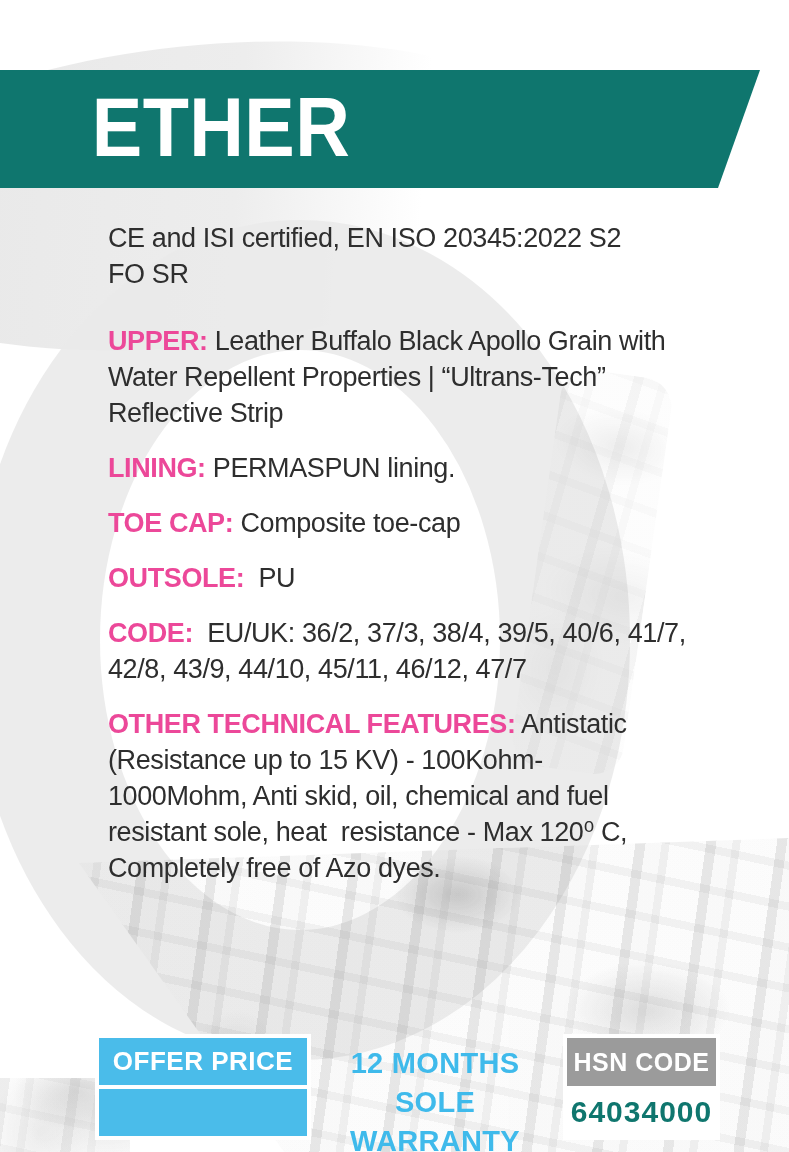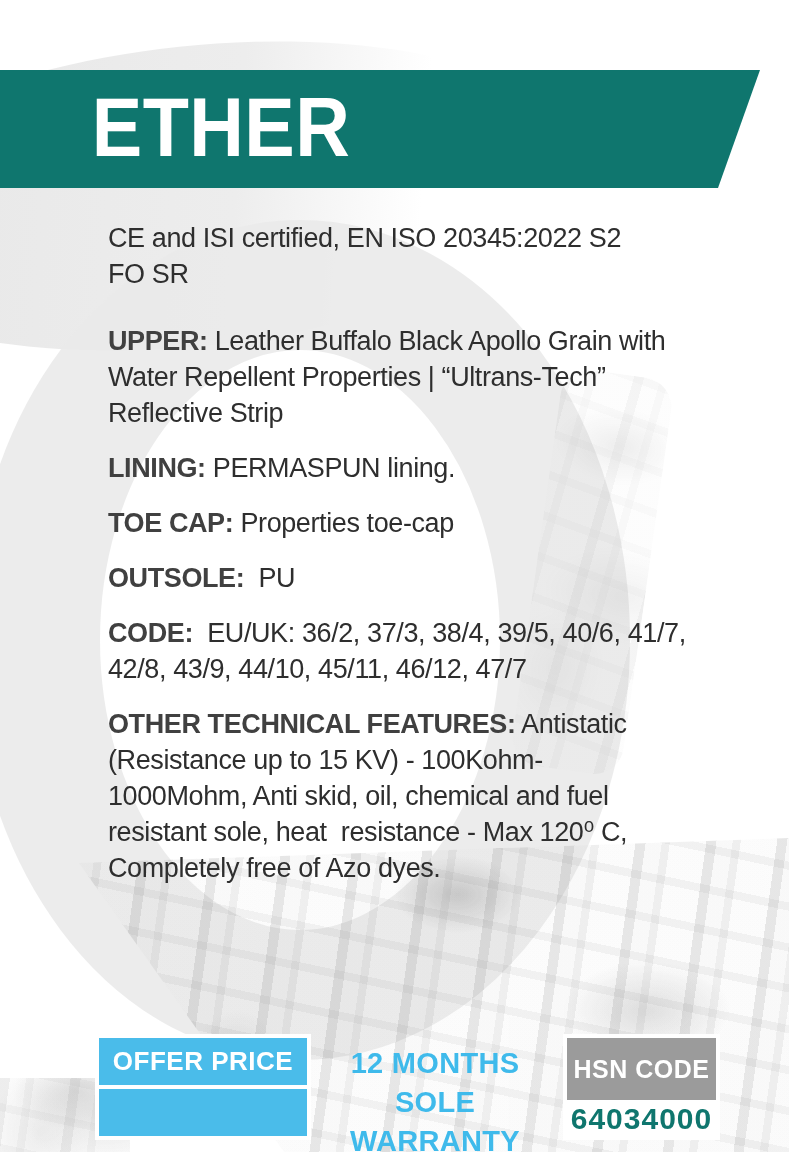--- a/index.html
+++ b/index.html
@@ -34,35 +34,35 @@
           clip-path:polygon(0 0,100% 0,calc(100% - 42px) 100%,0 100%);}
   .banner h1{margin:0;padding:0 0 0 102px;color:#ffffff;font-weight:700;
              font-size:84px;line-height:114px;letter-spacing:0.5px;
              transform:scaleX(0.9);transform-origin:left center;white-space:nowrap;}
 
   
   .content{position:absolute;left:100px;top:220px;width:658px;z-index:3;}
   .spec{margin:0 0 19px 8px;font-size:27px;line-height:36px;letter-spacing:-0.4px;
         color:#2e2e2e;white-space:pre-wrap;}
   .spec.first{margin-bottom:31px;}
-  .spec b{font-weight:700;color:#404040;}
+  .spec b{font-weight:700;color:#ec4899;}
 
   
   .price-card{position:absolute;left:95px;top:1034px;width:216px;height:106px;z-index:3;
               background:#ffffff;padding:4px;box-sizing:border-box;
               display:flex;flex-direction:column;gap:4px;}
   .price-header{height:47px;display:flex;align-items:center;justify-content:center;
                 color:#ffffff;font-weight:700;font-size:26px;letter-spacing:0.5px;}
   .price-value{flex:1;}
   .warranty{position:absolute;left:310px;top:1044px;width:250px;z-index:3;text-align:center;
             font-weight:700;font-size:29px;line-height:39px;letter-spacing:0.3px;}
   .hsn-card{position:absolute;left:563px;top:1034px;width:157px;height:106px;z-index:3;
             background:#ffffff;padding:4px;box-sizing:border-box;
             display:flex;flex-direction:column;gap:2px;}
-  .hsn-header{height:62px;display:flex;align-items:center;justify-content:center;
+  .hsn-header{height:48px;display:flex;align-items:center;justify-content:center;
               color:#ffffff;font-weight:700;font-size:25px;letter-spacing:0.5px;}
   .hsn-value{flex:1;display:flex;align-items:center;justify-content:center;
              font-weight:700;font-size:30px;letter-spacing:1px;}
 </style>
 </head>
 <body>
 
 <div class="page">
 
   <div class="bg-layer">
@@ -79,21 +79,21 @@
     <h1>ETHER</h1>
   </div>
 
   <main class="content">
     <p class="spec first"><b></b><span>CE and ISI certified, EN ISO 20345:2022 S2
 FO SR</span></p>
     <p class="spec"><b>UPPER:</b><span> Leather Buffalo Black Apollo Grain with
 Water Repellent Properties | “Ultrans-Tech”
 Reflective Strip</span></p>
     <p class="spec"><b>LINING:</b><span> PERMASPUN lining.</span></p>
-    <p class="spec"><b>TOE CAP:</b><span> Properties toe-cap</span></p>
+    <p class="spec"><b>TOE CAP:</b><span> Composite toe-cap</span></p>
     <p class="spec"><b>OUTSOLE:</b><span>  PU</span></p>
     <p class="spec"><b>CODE:</b><span>  EU/UK: 36/2, 37/3, 38/4, 39/5, 40/6, 41/7,
 42/8, 43/9, 44/10, 45/11, 46/12, 47/7</span></p>
     <p class="spec"><b>OTHER TECHNICAL FEATURES:</b><span> Antistatic
 (Resistance up to 15 KV) - 100Kohm-
 1000Mohm, Anti skid, oil, chemical and fuel
 resistant sole, heat  resistance - Max 120⁰ C,
 Completely free of Azo dyes.</span></p>
   </main>
 

